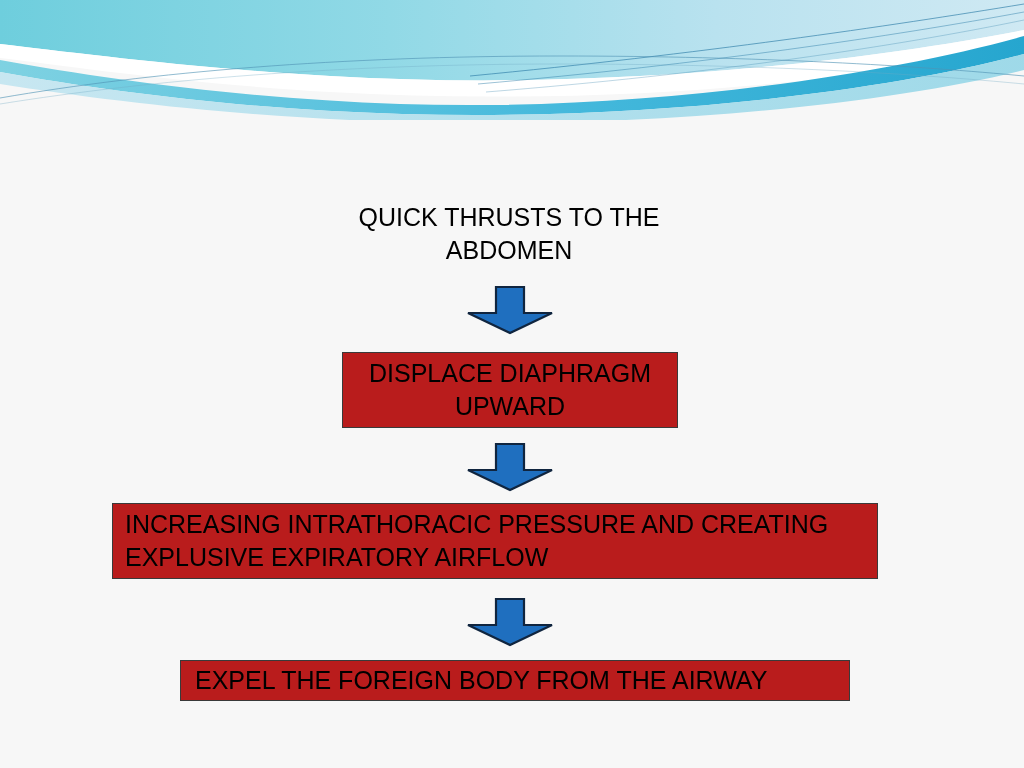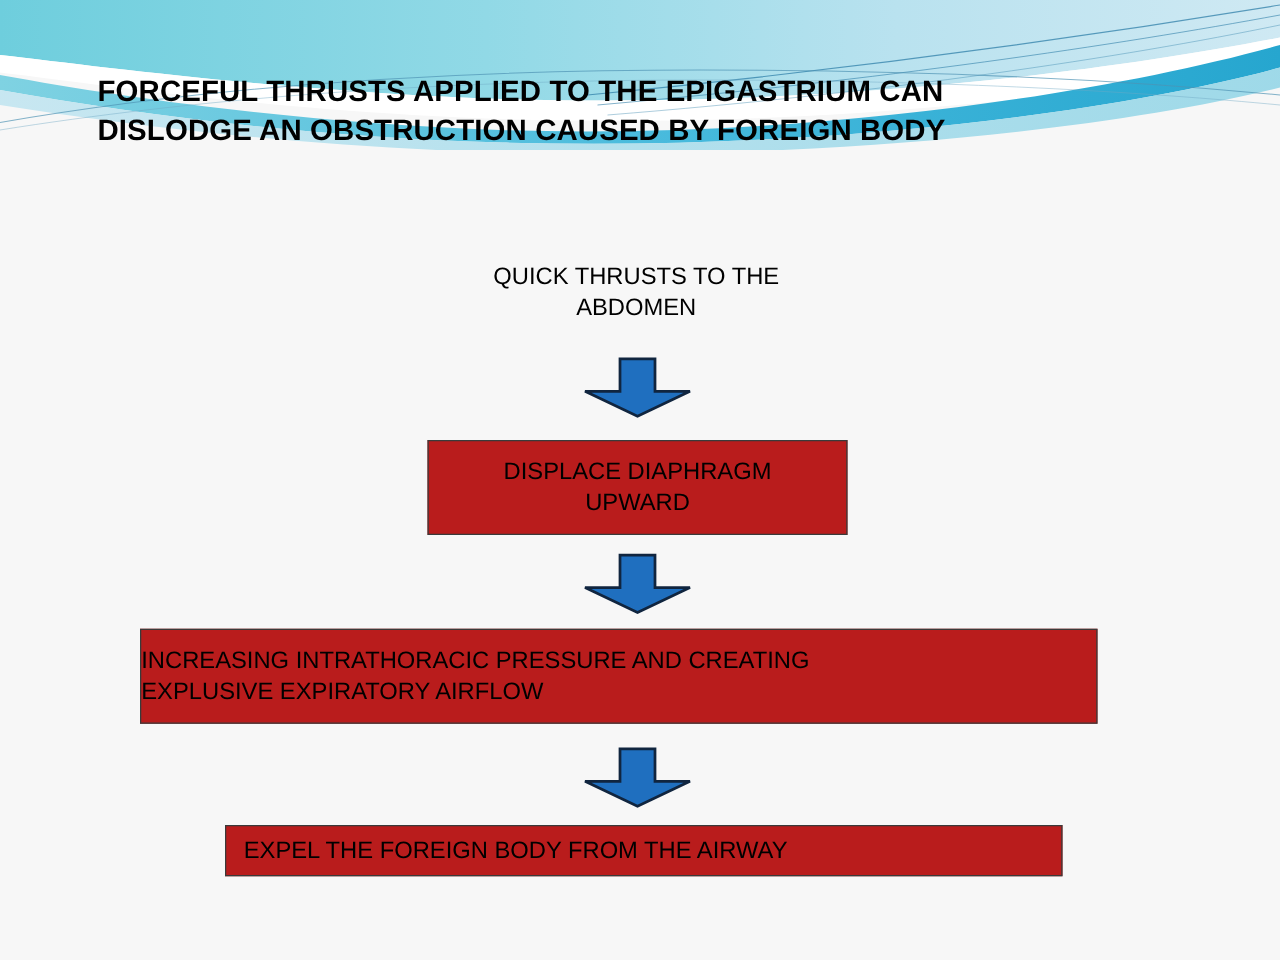--- a/index.html
+++ b/index.html
@@ -47,37 +47,37 @@
     line-height: 1.32;
     letter-spacing: 0.1px;
     white-space: pre-line;
   }
 
   
   .flow-node {
     position: absolute;
     box-sizing: border-box;
     color: #000000;
-    font-size: 19px;
+    font-size: 25px;
     line-height: 1.33;
     white-space: pre-line;
     display: flex;
     flex-direction: column;
     justify-content: center;
   }
   .flow-node.boxed {
     border: 1px solid #3a3a3a;
     background: #b91c1c;
   }
   .flow-node.center { text-align: center; align-items: center; }
   .flow-node.left   { text-align: left;  align-items: flex-start; }
 
   #node-0 { left: 344px; top: 203px; width: 330px; height: 62px; }
   #node-1 { left: 342px; top: 352px; width: 336px; height: 76px; }
-  #node-2 { left: 112px; top: 503px; width: 766px; height: 76px; padding-left: 0; }
+  #node-2 { left: 112px; top: 503px; width: 766px; height: 76px; padding-left: 12px; }
   #node-3 { left: 180px; top: 660px; width: 670px; height: 41px; padding-left: 14px; }
 
   
   .flow-arrow {
     position: absolute;
     width: 94px;
     height: 50px;
   }
   #arrow-0 { left: 463px; top: 285px; }
   #arrow-1 { left: 463px; top: 442px; }
@@ -119,22 +119,20 @@
              C114,102 254,118 404,122 C648,129 888,104 1024,70 Z" fill="url(#gradPale)" opacity="0.85"></path>
 
     <path d="M1024,4 C890,26 700,54 470,76" fill="none" stroke="#2f7fa8" stroke-width="0.9" opacity="0.75"></path>
     <path d="M1024,12 C894,36 706,64 478,84" fill="none" stroke="#2f7fa8" stroke-width="0.8" opacity="0.6"></path>
     <path d="M1024,20 C898,46 712,74 486,92" fill="none" stroke="#2f7fa8" stroke-width="0.7" opacity="0.45"></path>
 
     <path d="M0,98 C150,72 340,56 560,56 C760,56 920,66 1024,76" fill="none" stroke="#4f93b4" stroke-width="0.9" opacity="0.7"></path>
     <path d="M0,104 C150,80 340,64 560,64 C760,64 920,74 1024,84" fill="none" stroke="#6fa9c4" stroke-width="0.7" opacity="0.5"></path>
   </svg>
 
-  <div id="slide-title">FORCEFUL THRUSTS APPLIED TO THE EPIGASTRIUM CAN
-DISLODGE AN OBSTRUCTION CAUSED BY FOREIGN BODY</div>
 
   <div id="node-0" class="flow-node center">
     <span>QUICK THRUSTS TO THE
 ABDOMEN</span>
   </div>
 
   <svg id="arrow-0" class="flow-arrow" viewBox="0 0 94 50" xmlns="http://www.w3.org/2000/svg">
     <polygon points="33,2 61,2 61,28 89,28 47,48 5,28 33,28" fill="#1f6fbf" stroke="#10253f" stroke-width="2.2" stroke-linejoin="miter"></polygon>
   </svg>
 

